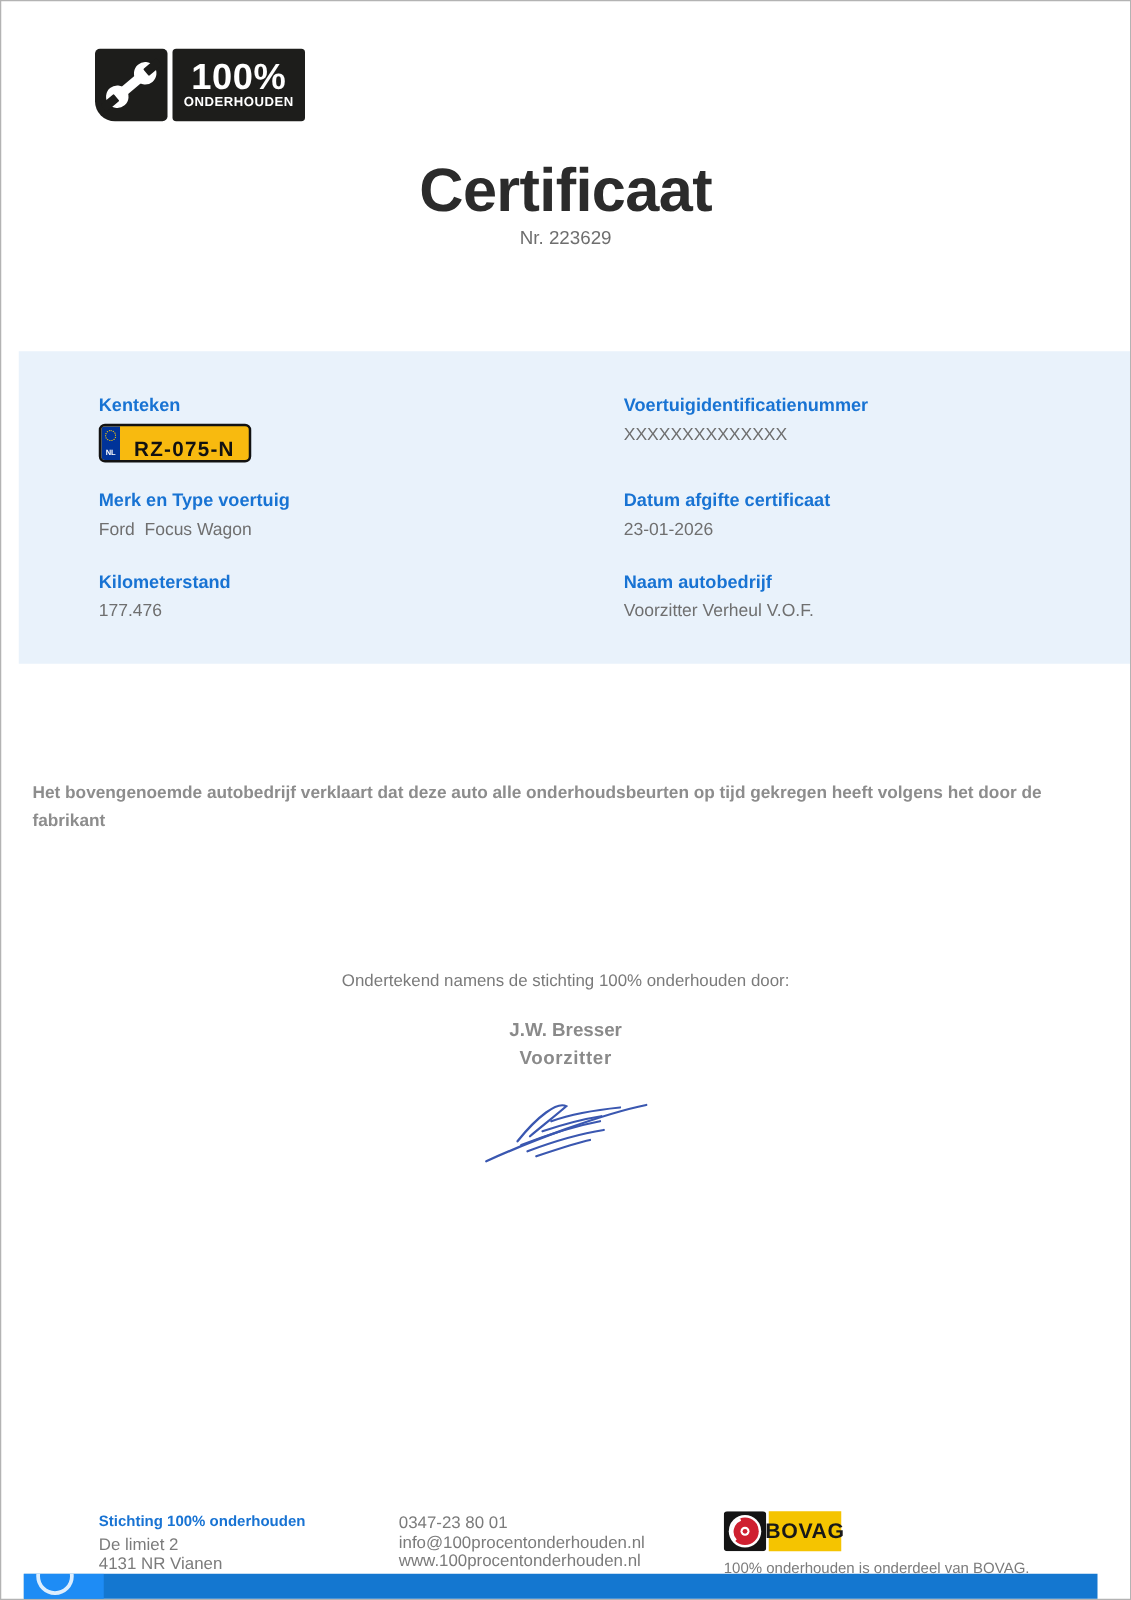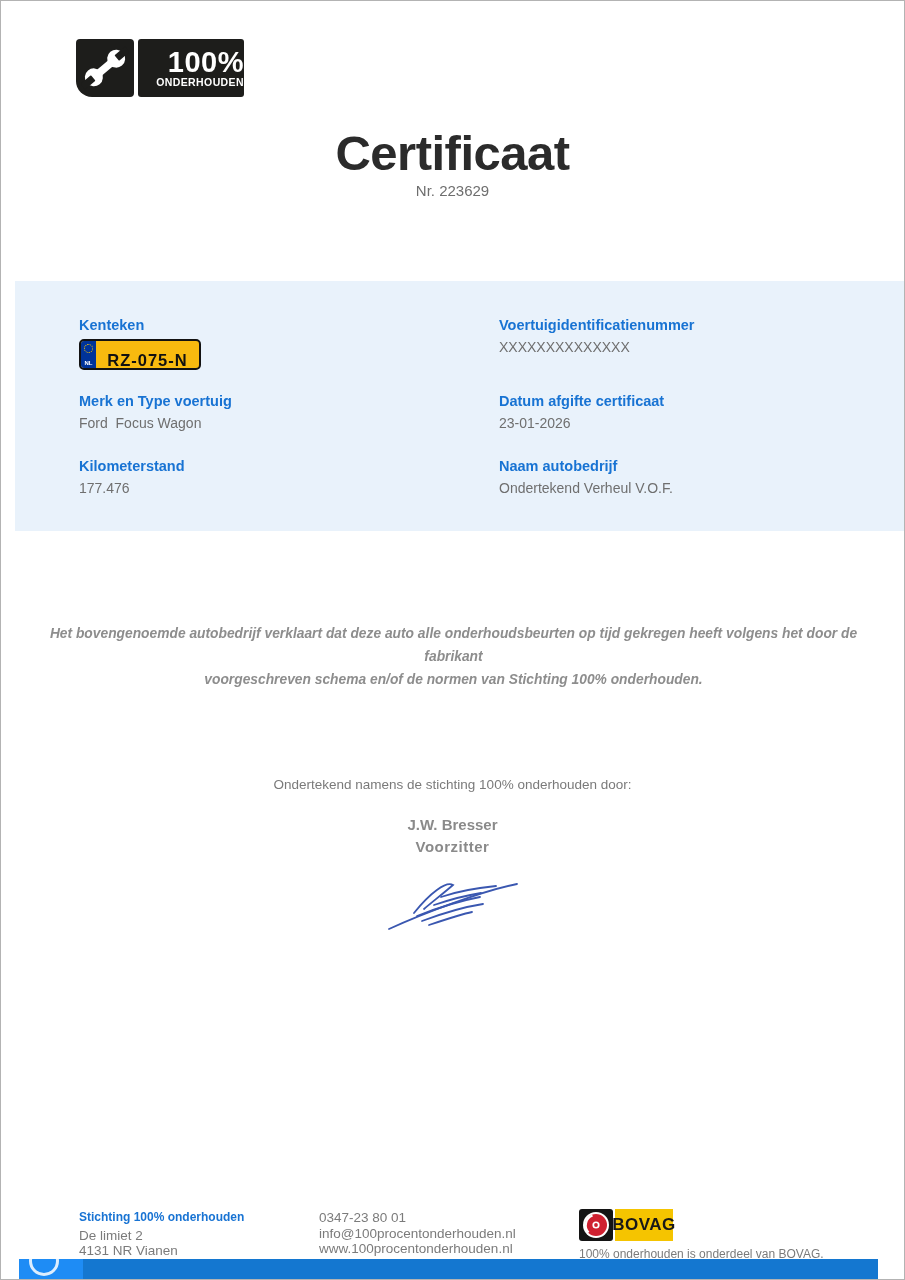--- a/index.html
+++ b/index.html
@@ -6,21 +6,21 @@
   .page{
     position:relative;width:905px;height:1280px;
     background:#fff;border:1px solid #b3b3b3;box-sizing:border-box;
     overflow:hidden;font-family:"Liberation Sans",sans-serif;
   }
   
   .logo{position:absolute;top:38px;left:75px;display:flex;gap:4px;}
   .logo-wrench{width:58px;height:58px;background:#1d1d1b;border-radius:4px 4px 4px 16px;
     display:flex;align-items:center;justify-content:center;}
   .logo-box{width:106px;height:58px;background:#1d1d1b;border-radius:3px;
-    display:flex;flex-direction:column;align-items:flex-end;justify-content:center;color:#fff;}
+    display:flex;flex-direction:column;align-items:center;justify-content:center;color:#fff;}
   .logo-percent{font-size:29px;font-weight:bold;line-height:28px;letter-spacing:0.5px;}
   .logo-brand{font-size:10.5px;font-weight:bold;letter-spacing:0.4px;line-height:12px;}
   
   .title{position:absolute;top:124px;left:0;width:100%;text-align:center;
     font-size:49px;font-weight:bold;color:#2b2b2b;letter-spacing:-0.5px;}
   .cert-no{position:absolute;top:181px;left:0;width:100%;text-align:center;
     font-size:15px;color:#6e6e6e;}
   
   .info-box{position:absolute;top:280px;left:14px;width:877px;height:250px;background:#e9f2fb;padding-left:32px;}
   .field{position:absolute;}
@@ -31,22 +31,22 @@
   
   .plate{margin-top:6px;width:118px;height:27px;background:#f8ba0f;border:2px solid #121212;
     border-radius:5px;display:flex;align-items:stretch;overflow:hidden;box-sizing:content-box;}
   .plate-band{width:15px;background:#003399;display:flex;flex-direction:column;
     align-items:center;justify-content:space-between;padding:3px 0 2px 0;box-sizing:border-box;}
   .eu-stars{width:7px;height:7px;border:1px dotted #ffcc00;border-radius:50%;}
   .plate-country{font-size:6px;font-weight:bold;color:#fff;line-height:6px;}
   .plate-num{flex:1;display:flex;align-items:center;justify-content:center;
     font-size:16.5px;font-weight:bold;color:#111;letter-spacing:1px;margin-top:12px;}
   
-  .statement{position:absolute;top:621px;left:25px;width:855px;text-align:center;
-    font-size:13.8px;font-weight:bold;color:#8d8d8d;line-height:23px;font-style:italic;}
+  .statement{position:absolute;top:621px;left:25px;width:855px;
+    font-size:13.8px;font-weight:bold;color:#8d8d8d;line-height:23px;}
   
   .sign-intro{position:absolute;top:776px;left:0;width:100%;text-align:center;
     font-size:13.5px;color:#7a7a7a;}
   .sign-name{position:absolute;top:815px;left:0;width:100%;text-align:center;
     font-size:15px;font-weight:bold;color:#8a8a8a;}
   .sign-role{position:absolute;top:837px;left:0;width:100%;text-align:center;
     font-size:15px;font-weight:bold;color:#8a8a8a;letter-spacing:0.5px;}
   .signature{position:absolute;top:860px;left:383px;}
   
   .verify{position:absolute;top:1141px;left:78px;font-size:13px;color:#6f6f6f;}
@@ -121,28 +121,27 @@
       <div class="val">23-01-2026</div>
     </div>
 
     <div class="field col-l row-3">
       <div class="lbl">Kilometerstand</div>
       <div class="val">177.476</div>
     </div>
 
     <div class="field col-r row-3">
       <div class="lbl">Naam autobedrijf</div>
-      <div class="val">Ondertekend Verheul V.O.F.</div>
+      <div class="val">Voorzitter Verheul V.O.F.</div>
     </div>
 
   </div>
 
   <div class="statement">
     <div>Het bovengenoemde autobedrijf verklaart dat deze auto alle onderhoudsbeurten op tijd gekregen heeft volgens het door de fabrikant</div>
-    <div>voorgeschreven schema en/of de normen van Stichting 100% onderhouden.</div>
   </div>
 
   <div class="sign-intro">Ondertekend namens de stichting 100% onderhouden door:</div>
   <div class="sign-name">J.W. Bresser</div>
   <div class="sign-role">Voorzitter</div>
 
   <div class="signature">
     <svg width="140" height="75" viewBox="0 0 140 75" aria-hidden="true">
       <g fill="none" stroke="#3a57b0" stroke-width="1.8" stroke-linecap="round">
         <path d="M5,68 C40,52 98,30 133,23"></path>

